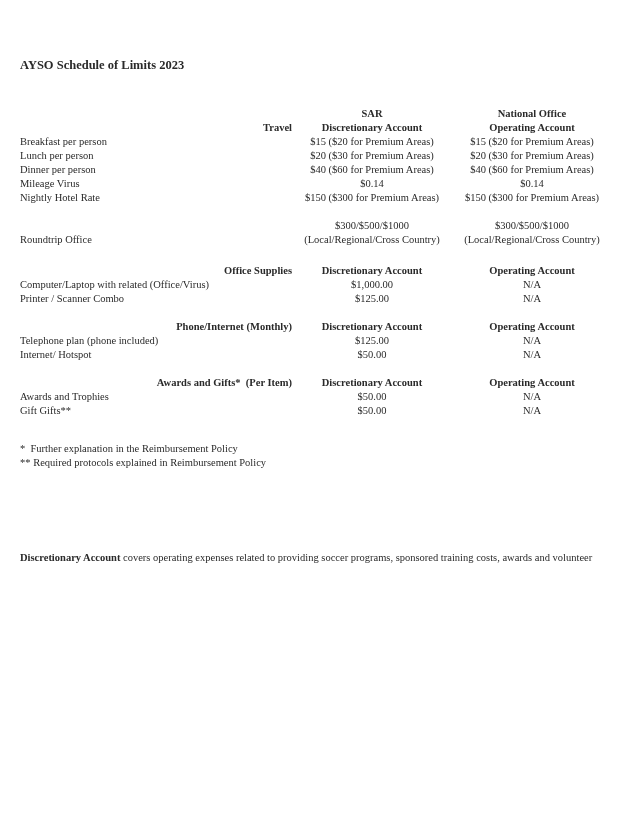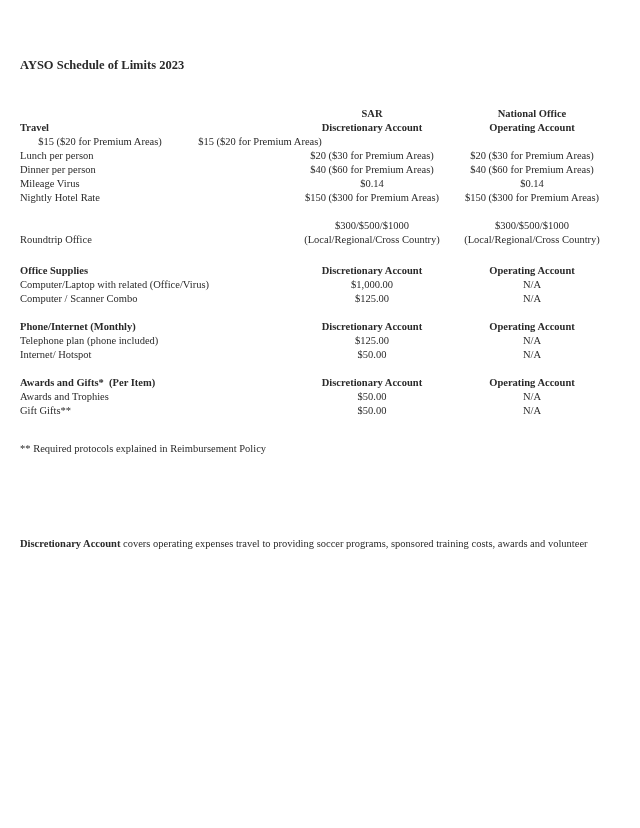--- a/index.html
+++ b/index.html
@@ -10,21 +10,21 @@
     color:#2a2a2a;
     font-family:Liberation Serif, serif;
     overflow:hidden;
   }
   .content{padding:58px 20px 0 20px;font-size:10.5px;line-height:14px;}
   .title{font-size:12.5px;font-weight:bold;line-height:15px;margin:0 0 34px 0;}
   .trow{display:flex;}
   .c-label{width:272px;}
   .c1,.c2{width:160px;text-align:center;}
   .b{font-weight:bold;}
-  .sec{text-align:left;font-weight:bold;white-space:pre;}
+  .sec{text-align:right;font-weight:bold;white-space:pre;}
   .rt{align-items:flex-end;}
   .sp14{height:14px;}
   .sp17{height:17px;}
   .sp24{height:24px;}
   .sp67{height:67px;}
   .footnote{white-space:pre;}
   .definition{white-space:nowrap;overflow:hidden;}
   .definition .term{font-weight:bold;}
 </style>
 </head>
@@ -41,20 +41,21 @@
       <div class="c2 b">National Office</div>
     </div>
 
     <div class="trow">
       <div class="c-label sec">Travel</div>
       <div class="c1 b">Discretionary Account</div>
       <div class="c2 b">Operating Account</div>
     </div>
 
     <div class="trow">
+      <div class="c-label">Breakfast per person</div>
       <div class="c1">$15 ($20 for Premium Areas)</div>
       <div class="c2">$15 ($20 for Premium Areas)</div>
     </div>
     <div class="trow">
       <div class="c-label">Lunch per person</div>
       <div class="c1">$20 ($30 for Premium Areas)</div>
       <div class="c2">$20 ($30 for Premium Areas)</div>
     </div>
     <div class="trow">
       <div class="c-label">Dinner per person</div>
@@ -92,21 +93,21 @@
       <div class="c-label sec">Office Supplies</div>
       <div class="c1 b">Discretionary Account</div>
       <div class="c2 b">Operating Account</div>
     </div>
     <div class="trow">
       <div class="c-label">Computer/Laptop with related (Office/Virus)</div>
       <div class="c1">$1,000.00</div>
       <div class="c2">N/A</div>
     </div>
     <div class="trow">
-      <div class="c-label">Computer / Scanner Combo</div>
+      <div class="c-label">Printer / Scanner Combo</div>
       <div class="c1">$125.00</div>
       <div class="c2">N/A</div>
     </div>
 
     <div class="sp14"></div>
 
     <div class="trow">
       <div class="c-label sec">Phone/Internet (Monthly)</div>
       <div class="c1 b">Discretionary Account</div>
       <div class="c2 b">Operating Account</div>
@@ -135,23 +136,24 @@
       <div class="c2">N/A</div>
     </div>
     <div class="trow">
       <div class="c-label">Gift Gifts**</div>
       <div class="c1">$50.00</div>
       <div class="c2">N/A</div>
     </div>
 
     <div class="sp24"></div>
 
+    <div class="footnote">*  Further explanation in the Reimbursement Policy</div>
     <div class="footnote">** Required protocols explained in Reimbursement Policy</div>
 
     <div class="sp67"></div>
 
 
     <div class="sp14"></div>
 
-    <div class="definition"><span class="term">Discretionary Account</span><span> covers operating expenses travel to providing soccer programs, sponsored training costs, awards and volunteer</span></div>
+    <div class="definition"><span class="term">Discretionary Account</span><span> covers operating expenses related to providing soccer programs, sponsored training costs, awards and volunteer</span></div>
 
   </div>
 </div>
 
 </body></html>

